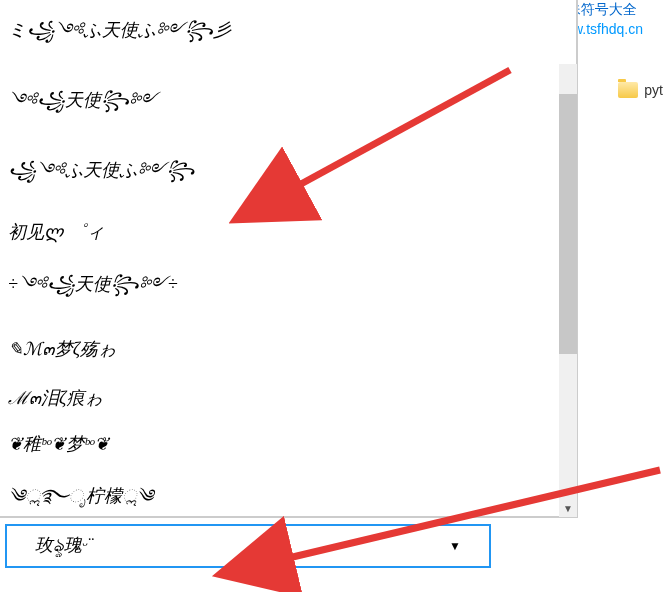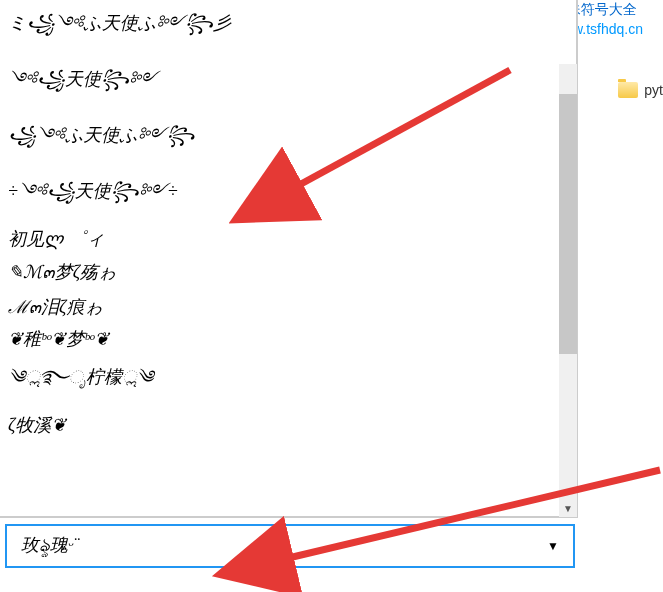--- a/index.html
+++ b/index.html
@@ -12,23 +12,23 @@
 .folder { position: absolute; top: 82px; right: 0; display: flex; align-items: center; gap: 6px; font-size: 14px; color: #333; }
 .folder-icon { width: 20px; height: 16px; background: linear-gradient(#ffe9a8,#f7c948); border-radius: 2px; position: relative; }
 .folder-icon::before { content: ""; position: absolute; top: -3px; left: 0; width: 8px; height: 3px; background: #f7c948; border-radius: 1px 1px 0 0; }
 
 .list-box { position: absolute; left: 0; top: 0; width: 578px; height: 518px; border: 2px solid #ccc; border-top: none; border-left: none; background: #fff; overflow: hidden; }
 .list { width: 558px; height: 100%; overflow-y: scroll; }
 .list::-webkit-scrollbar { width: 18px; }
 .list::-webkit-scrollbar-track { background: #f0f0f0; }
 .list::-webkit-scrollbar-thumb { background: #c0c0c0; border: 1px solid #a0a0a0; }
 
-.item { padding: 3px 8px; font-size: 18px; font-style: italic; font-family: "Segoe Script", cursive; color: #000; cursor: pointer; white-space: nowrap; }
+.item { padding: 10px 8px; font-size: 18px; font-style: italic; font-family: "Segoe Script", cursive; color: #000; cursor: pointer; white-space: nowrap; }
 
-.dropdown { position: absolute; left: 5px; top: 524px; width: 570px; height: 44px; border: 2px solid #2196f3; background: #fff; display: flex; align-items: center; justify-content: space-between; padding: 0 14px; font-size: 18px; font-style: italic; font-family: "Segoe Script", cursive; }
+.dropdown { position: absolute; left: 5px; top: 524px; width: 486px; height: 44px; border: 2px solid #2196f3; background: #fff; display: flex; align-items: center; justify-content: space-between; padding: 0 28px; font-size: 18px; font-style: italic; font-family: "Segoe Script", cursive; }
 .dropdown .caret { font-style: normal; font-size: 12px; }
 
 .scroll-fake { position: absolute; right: 86px; top: 64px; width: 18px; height: 453px; background: #f0f0f0; }
 .scroll-thumb { position: absolute; top: 30px; width: 100%; height: 260px; background: #c7c7c7; }
 .scroll-down { position: absolute; bottom: 0; width: 100%; height: 18px; display: flex; align-items: center; justify-content: center; font-size: 10px; color: #555; }
 
 .arrow { position: absolute; pointer-events: none; }
 .arrow svg { overflow: visible; }
 </style>
 </head>
@@ -42,22 +42,22 @@
 <div class="folder">
   <div class="folder-icon"></div>
   <span>pyt</span>
 </div>
 
 <div class="list-box">
   <div class="list" id="list">
       <div class="item">ミ꧁༺ふ天使ふ༻꧂彡</div>
       <div class="item">༺꧁天使꧂༻</div>
       <div class="item">꧁༺ふ天使ふ༻꧂</div>
+      <div class="item">初见ლ ゜ィ</div>
       <div class="item">÷༺꧁天使꧂༻÷</div>
-      <div class="item">初见ლ ゜ィ</div>
       <div class="item">✎ℳ๓梦ζ殇ゎ</div>
       <div class="item">ℳ๓泪ζ痕ゎ</div>
       <div class="item">❦稚ᵇᵒ❦梦ᵇᵒ❦</div>
       <div class="item">༄ೢ࿐ೃ柠檬ೢ༄</div>
       <div class="item">ζ牧溪❦</div>
     </div>
 </div>
 
 <div class="scroll-fake">
   <div class="scroll-thumb"></div>

